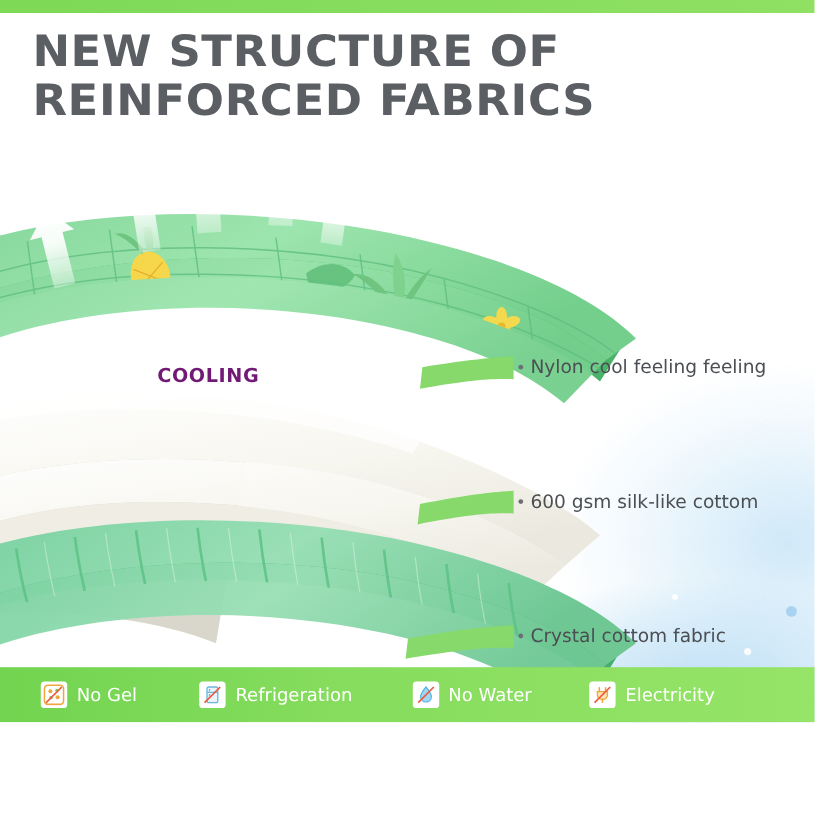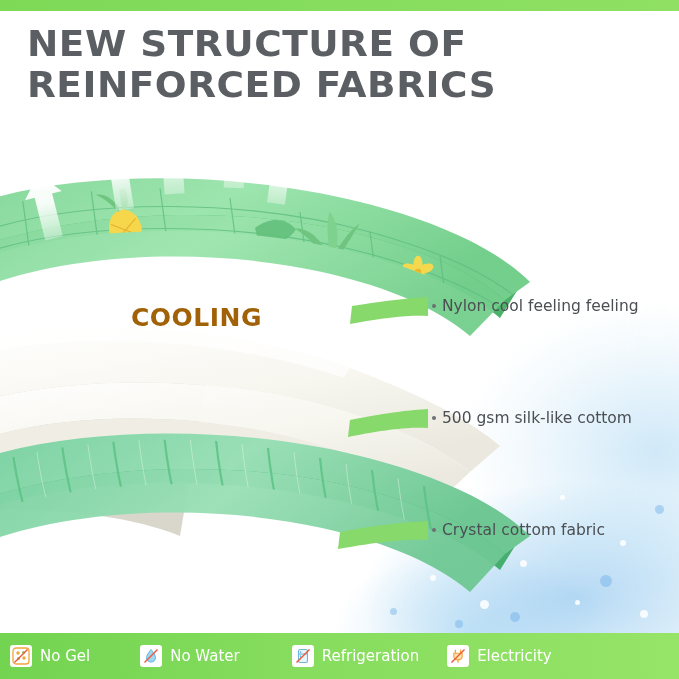--- a/index.html
+++ b/index.html
@@ -3,21 +3,21 @@
 <meta charset="utf-8">
 <style>
   html, body {
     margin: 0;
     padding: 0;
     background: #ffffff;
   }
   #page {
     position: relative;
     width: 679px;
-    height: 679px;
+    height: 602px;
     overflow: hidden;
     background: #ffffff;
     font-family: "Liberation Sans", sans-serif;
   }
 
   
   .top-bar {
     position: absolute;
     left: 0; top: 0;
     width: 679px; height: 11px;
@@ -88,24 +88,24 @@
     margin-right: 6px;
     margin-bottom: 2px;
   }
   #callout-1 { left: 432px; top: 297px; }
   #callout-2 { left: 432px; top: 409px; }
   #callout-3 { left: 432px; top: 521px; }
 
   .cooling-text {
     position: absolute;
     left: 131px; top: 303px;
-    color: #a16207;
+    color: #701a75;
     font-family: "DejaVu Sans", sans-serif;
     font-weight: bold;
-    font-size: 25px;
+    font-size: 16px;
     letter-spacing: 0.5px;
     text-shadow: 0 1px 2px rgba(255,255,255,0.9);
   }
 
   
   .bottom-bar {
     position: absolute;
     left: 0; bottom: 0;
     width: 679px; height: 46px;
     background: linear-gradient(90deg, #72d450 0%, #85dc5d 40%, #96e468 100%);
@@ -113,24 +113,24 @@
     align-items: center;
   }
   .feature {
     display: flex;
     align-items: center;
     color: #ffffff;
     font-family: "DejaVu Sans", sans-serif;
     font-size: 15px;
     font-weight: normal;
   }
-  #feature-0 { margin-left: 10px; }
+  #feature-0 { margin-left: 34px; }
   #feature-1 { margin-left: 50px; }
   #feature-2 { margin-left: 52px; }
-  #feature-3 { margin-left: 28px; }
+  #feature-3 { margin-left: 48px; }
   .feature .ficon {
     width: 22px; height: 22px;
     margin-right: 8px;
     border-radius: 3px;
     background: #ffffff;
     display: flex;
     align-items: center;
     justify-content: center;
     flex: none;
   }
@@ -367,21 +367,21 @@
       </g>
     </g>
   </svg>
 
   <div class="cooling-text">COOLING</div>
 
   <div class="callout" id="callout-1">
     <span class="dot"></span><span>Nylon cool feeling feeling</span>
   </div>
   <div class="callout" id="callout-2">
-    <span class="dot"></span><span>500 gsm silk-like cottom</span>
+    <span class="dot"></span><span>600 gsm silk-like cottom</span>
   </div>
   <div class="callout" id="callout-3">
     <span class="dot"></span><span>Crystal cottom fabric</span>
   </div>
 
   <div class="bottom-bar">
 
     <div class="feature" id="feature-0">
       <span class="ficon">
         <svg width="18" height="18" viewBox="0 0 18 18">
@@ -389,45 +389,45 @@
           <circle cx="6" cy="6" r="1.7" fill="#f0a63c"></circle>
           <circle cx="11.5" cy="5.5" r="1.5" fill="#7fc95b"></circle>
           <circle cx="6.5" cy="11.5" r="1.5" fill="#7fc95b"></circle>
           <circle cx="12" cy="11" r="1.7" fill="#f0a63c"></circle>
           <line x1="2.5" y1="15.5" x2="15.5" y2="2.5" stroke="#ef5a3d" stroke-width="1.4"></line>
         </svg>
       </span>
       <span>No Gel</span>
     </div>
 
-    <div class="feature" id="feature-1">
-      <span class="ficon">
-        <svg width="18" height="18" viewBox="0 0 18 18">
-          <rect x="1" y="1" width="16" height="16" rx="3" fill="#ffffff"></rect>
-          <path d="M9 2.5 C9 2.5 13.5 7.8 13.5 10.7 C13.5 13.2 11.5 15 9 15 C6.5 15 4.5 13.2 4.5 10.7 C4.5 7.8 9 2.5 9 2.5 Z" fill="#9fd7f2" stroke="#5ab4e0" stroke-width="1"></path>
-          <line x1="2.5" y1="15.5" x2="15.5" y2="2.5" stroke="#ef5a3d" stroke-width="1.4"></line>
-        </svg>
-      </span>
-      <span>No Water</span>
-    </div>
-
     <div class="feature" id="feature-2">
       <span class="ficon">
         <svg width="18" height="18" viewBox="0 0 18 18">
           <rect x="1" y="1" width="16" height="16" rx="3" fill="#ffffff"></rect>
           <rect x="4.5" y="2.5" width="9" height="13" rx="1.6" fill="#eaf5fb" stroke="#6ab6dd" stroke-width="1.1"></rect>
           <line x1="4.5" y1="7" x2="13.5" y2="7" stroke="#6ab6dd" stroke-width="1.1"></line>
           <line x1="6.6" y1="4.2" x2="6.6" y2="6" stroke="#6ab6dd" stroke-width="1.1"></line>
           <line x1="6.6" y1="8.3" x2="6.6" y2="10.4" stroke="#6ab6dd" stroke-width="1.1"></line>
           <line x1="2.5" y1="15.5" x2="15.5" y2="2.5" stroke="#ef5a3d" stroke-width="1.4"></line>
         </svg>
       </span>
       <span>Refrigeration</span>
     </div>
 
+    <div class="feature" id="feature-1">
+      <span class="ficon">
+        <svg width="18" height="18" viewBox="0 0 18 18">
+          <rect x="1" y="1" width="16" height="16" rx="3" fill="#ffffff"></rect>
+          <path d="M9 2.5 C9 2.5 13.5 7.8 13.5 10.7 C13.5 13.2 11.5 15 9 15 C6.5 15 4.5 13.2 4.5 10.7 C4.5 7.8 9 2.5 9 2.5 Z" fill="#9fd7f2" stroke="#5ab4e0" stroke-width="1"></path>
+          <line x1="2.5" y1="15.5" x2="15.5" y2="2.5" stroke="#ef5a3d" stroke-width="1.4"></line>
+        </svg>
+      </span>
+      <span>No Water</span>
+    </div>
+
     <div class="feature" id="feature-3">
       <span class="ficon">
         <svg width="18" height="18" viewBox="0 0 18 18">
           <rect x="1" y="1" width="16" height="16" rx="3" fill="#ffffff"></rect>
           <path d="M6.4 3.2 L6.4 6.2 M11.6 3.2 L11.6 6.2" stroke="#f0a63c" stroke-width="1.3" stroke-linecap="round"></path>
           <path d="M4.8 6.3 L13.2 6.3 L13.2 9.2 C13.2 11.3 11.4 12.8 9 12.8 C6.6 12.8 4.8 11.3 4.8 9.2 Z" fill="#ffe2b2" stroke="#f0a63c" stroke-width="1.1"></path>
           <path d="M9 12.8 L9 15.2" stroke="#f0a63c" stroke-width="1.3" stroke-linecap="round"></path>
           <line x1="2.5" y1="15.5" x2="15.5" y2="2.5" stroke="#ef5a3d" stroke-width="1.4"></line>
         </svg>
       </span>

